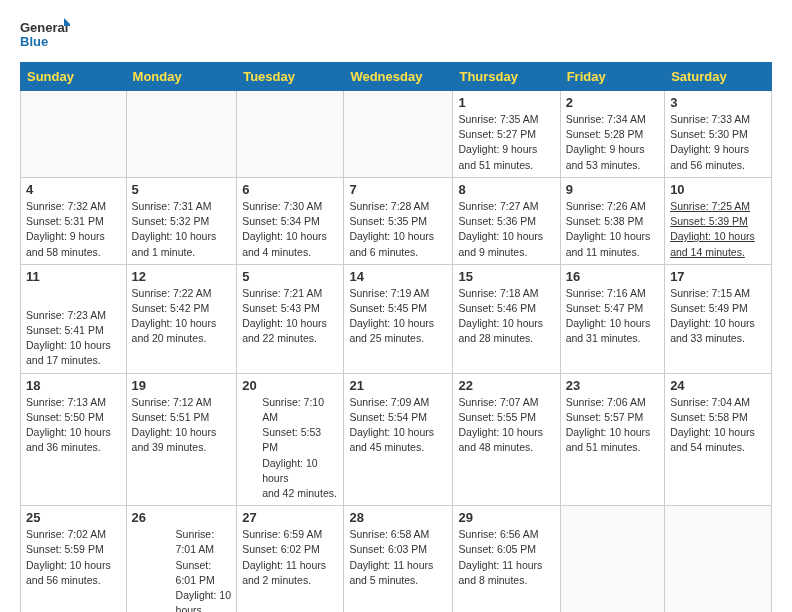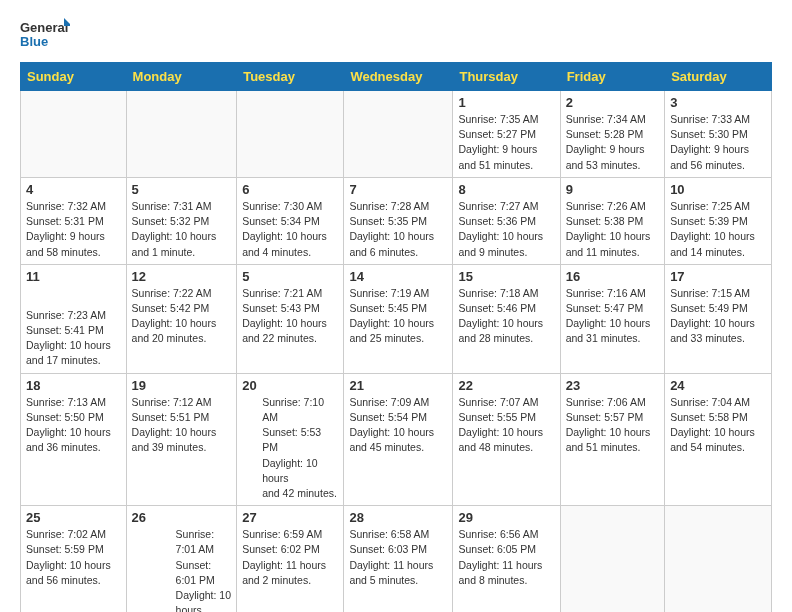--- a/index.html
+++ b/index.html
@@ -168,21 +168,21 @@
         </td>
         <td>
           <div class="day-number">9</div>
           <div class="day-info" style="white-space: pre-line;">Sunrise: 7:26 AM
 Sunset: 5:38 PM
 Daylight: 10 hours
 and 11 minutes.</div>
         </td>
         <td>
           <div class="day-number">10</div>
-          <div class="day-info" style="white-space: pre-line;">Sunrise: 7:25 AM
+          <div class="day-info" style="white-space: pre-line; text-decoration: underline;">Sunrise: 7:25 AM
 Sunset: 5:39 PM
 Daylight: 10 hours
 and 14 minutes.</div>
         </td>
       </tr>
       <tr>
         <td>
           <div class="day-number">11</div>
           <div class="day-info" style="white-space: pre-line; margin-top: 24px;">Sunrise: 7:23 AM
 Sunset: 5:41 PM

